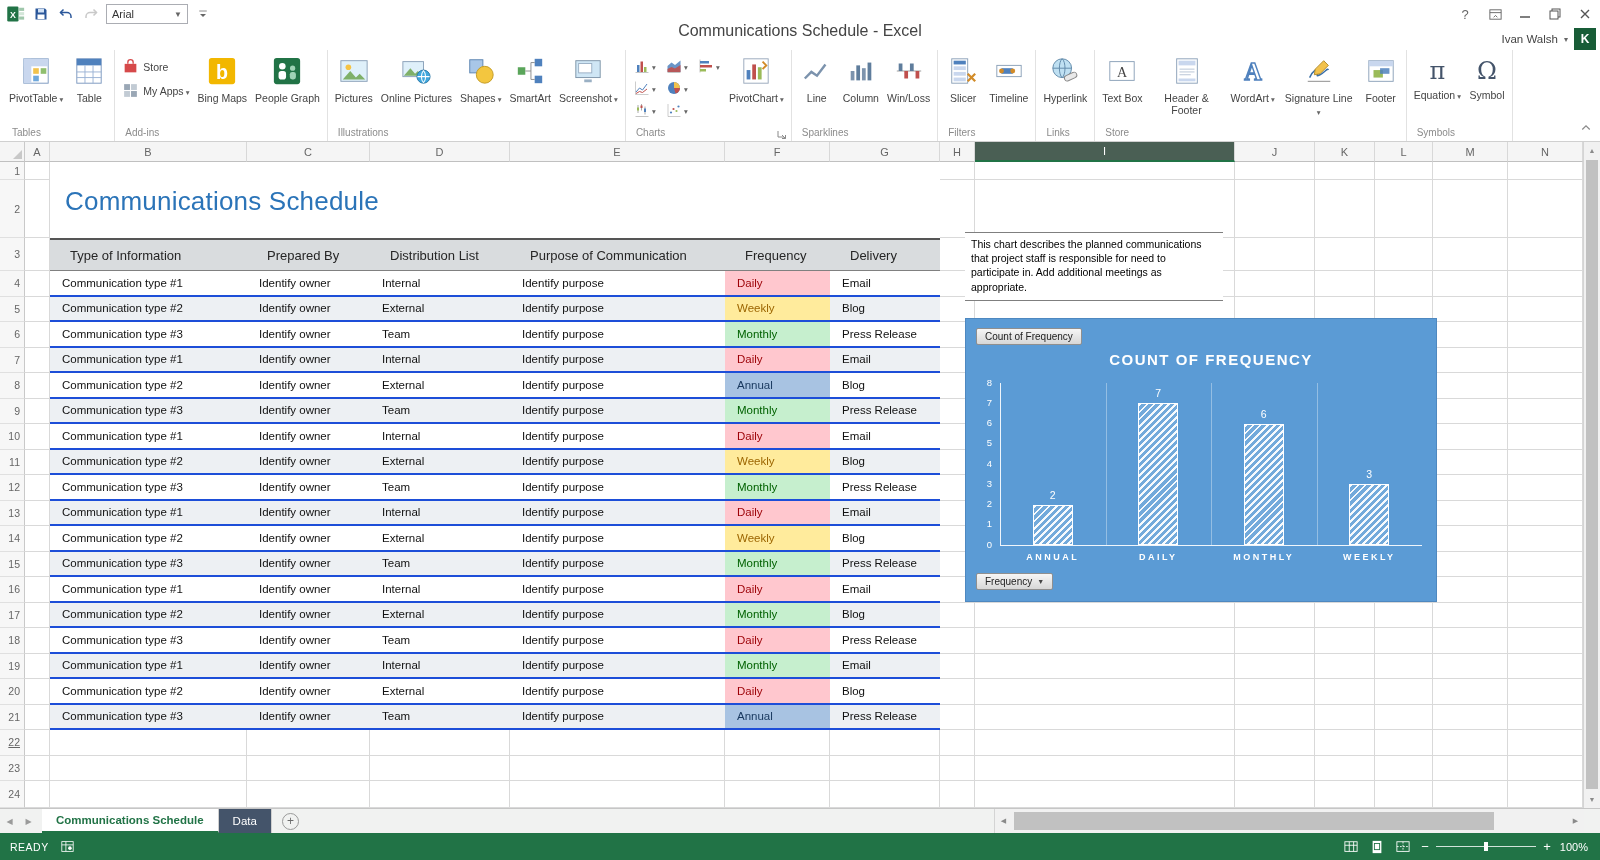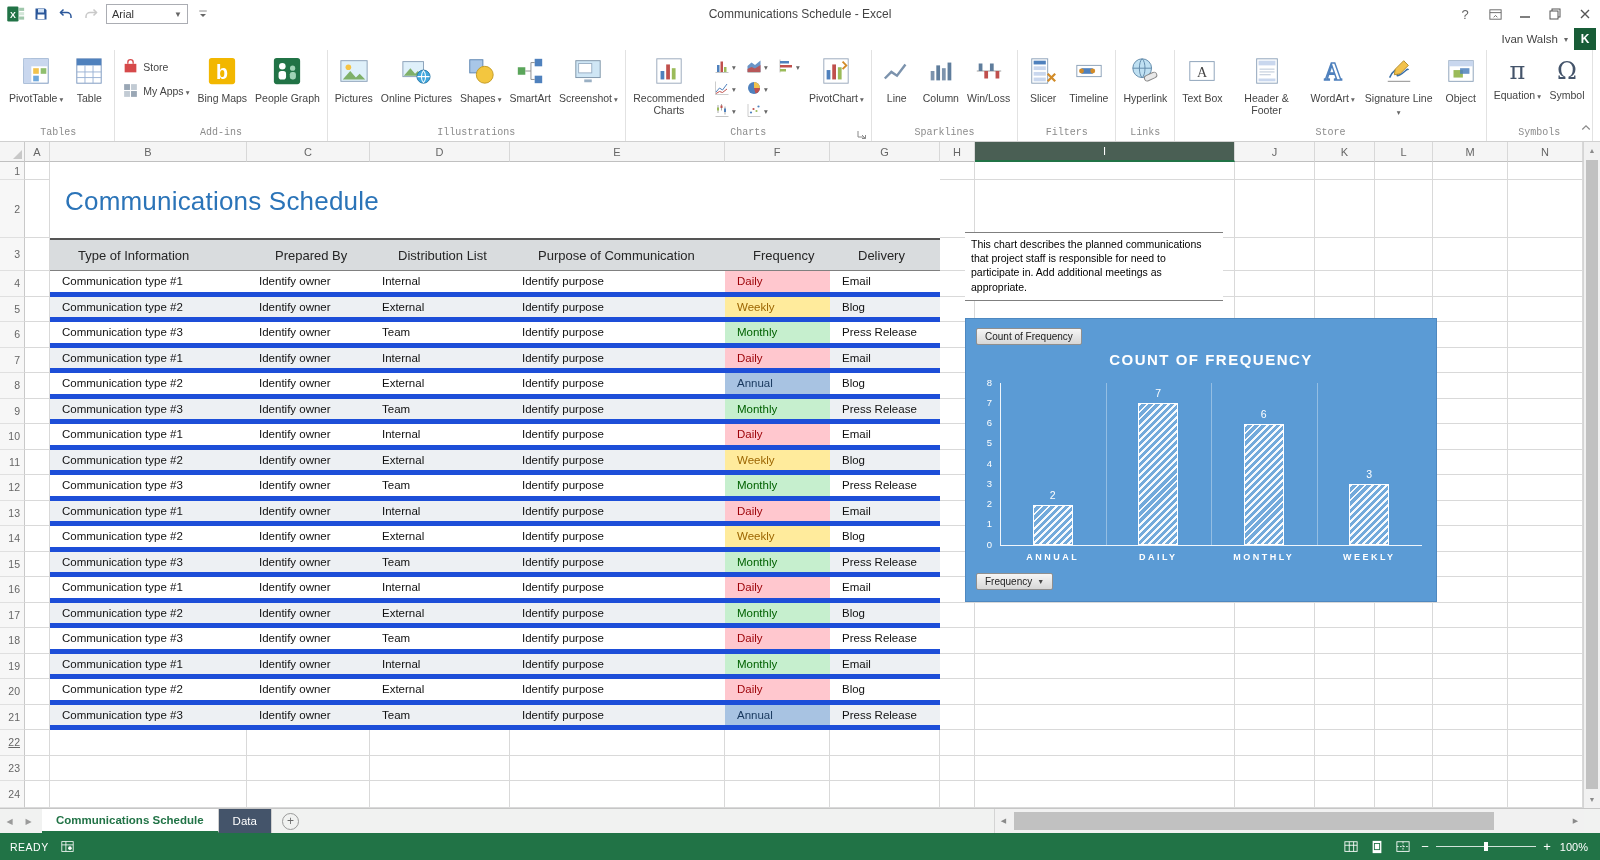--- a/index.html
+++ b/index.html
@@ -8,41 +8,41 @@
 .app{width:1600px;height:860px;display:flex;flex-direction:column;}
 
 
 .titlebar{height:28px;background:#fff;display:flex;align-items:center;position:relative;flex:0 0 auto;}
 .qat{display:flex;align-items:center;gap:5px;padding-left:6px;z-index:2;}
 .qat svg{display:block;}
 .qbtn{width:20px;height:20px;display:flex;align-items:center;justify-content:center;cursor:pointer;}
 .qbtn.disabled{opacity:.45;}
 .fontbox{width:82px;height:20px;border:1px solid #abadb3;background:#fff;display:flex;align-items:center;justify-content:space-between;padding:0 5px;font-size:11px;color:#333;}
 .fontbox .dda{font-size:8px;color:#666;}
-.win-title{position:absolute;left:0;right:0;top:0;height:28px;display:flex;align-items:center;justify-content:center;font-size:12px;color:#444;pointer-events:none;}
+.win-title{position:absolute;left:0;right:0;top:17px;height:28px;display:flex;align-items:center;justify-content:center;font-size:16px;color:#444;pointer-events:none;}
 .win-ctrls{margin-left:auto;display:flex;align-items:center;height:100%;z-index:2;}
 .wbtn{width:30px;height:100%;display:flex;align-items:center;justify-content:center;color:#666;font-size:13px;cursor:pointer;}
 .wbtn svg{display:block;}
 
 
 .tabrow{height:22px;background:#fff;display:flex;align-items:stretch;flex:0 0 auto;}
 .tabs{display:flex;align-items:stretch;}
 .rtab{padding:0 13px;display:flex;align-items:center;font-size:11.5px;color:#454545;cursor:pointer;letter-spacing:.2px;}
 .rtab.file{background:#217346;color:#fff;padding:0 18px;}
 .rtab.active{color:#217346;background:#fff;border:1px solid #d4d4d4;border-bottom:none;}
 .userarea{margin-left:auto;display:flex;align-items:center;gap:6px;padding-right:4px;}
 .username{font-size:11.5px;color:#444;}
 .userdd{font-size:8px;color:#666;}
 .avatar{width:22px;height:22px;background:#185c37;color:#fff;font-weight:bold;display:flex;align-items:center;justify-content:center;font-size:12px;}
 
 
 .ribbon{height:92px;background:#fff;border-bottom:1px solid #d0d0d0;display:flex;align-items:stretch;position:relative;flex:0 0 auto;padding-left:2px;}
 .rgroup{display:flex;flex-direction:column;border-right:1px solid #e2e2e2;padding:0 4px;}
 .grow{flex:1;display:flex;align-items:stretch;gap:2px;}
-.gname{height:15px;font-size:10px;color:#8b8b8b;text-align:center;line-height:14px;position:relative;padding:0 6px;font-family:Liberation Mono, monospace;}
+.gname{height:15px;font-size:10px;color:#8b8b8b;text-align:left;line-height:14px;position:relative;padding:0 6px;}
 .rbtn{cursor:pointer;color:#444;}
 .rbtn.big{display:flex;flex-direction:column;align-items:center;padding:6px 3px 1px;min-width:42px;max-width:78px;}
 .rbtn.big .ric svg{width:30px;height:30px;}
 .rlabel{font-size:10.5px;text-align:center;line-height:1.15;margin-top:3px;max-width:74px;}
 .dd{font-size:7.5px;color:#666;}
 .stack{display:flex;flex-direction:column;gap:3px;padding-top:7px;}
 .rbtn.small{display:flex;flex-direction:row;align-items:center;gap:4px;font-size:10.5px;padding:1px 3px;}
 .rbtn.small .ric svg{width:17px;height:17px;}
 .rbtn.small .rlabel{margin-top:0;text-align:left;}
 .minigrid{display:grid;grid-template-rows:repeat(3,20px);grid-auto-flow:column;gap:2px;padding-top:7px;}
@@ -65,22 +65,22 @@
 .rhcell{width:25px;background:#f7f7f7;border-right:1px solid #c9c9c9;border-bottom:1px solid #e0e0e0;font-size:10.5px;color:#666;display:flex;align-items:center;justify-content:flex-end;padding-right:4px;cursor:pointer;}
 .cells{position:absolute;left:25px;top:20px;right:17px;bottom:0;background:#fff;overflow:hidden;}
 .gl-v{position:absolute;top:0;bottom:0;width:1px;background:#d9d9d9;z-index:0;}
 .gl-h{position:absolute;left:0;right:0;height:1px;background:#d9d9d9;z-index:0;}
 .mask{position:absolute;left:25px;top:0;width:890px;height:76px;background:#fff;z-index:1;}
 .sheet-title{position:absolute;left:40px;top:24px;font-size:26px;color:#2b74b8;z-index:2;letter-spacing:.2px;}
 
 
 .sheet-table{position:absolute;left:25px;top:76px;width:890px;z-index:2;}
 .t-head{display:flex;height:33px;background:#d9dcde;border-top:2px solid #555;border-bottom:1px solid #808080;}
-.t-hcell{flex:0 0 auto;display:flex;align-items:center;padding-left:28px;font-size:13px;color:#262626;}
-.t-row{display:flex;height:25.5px;background:#fff;border-bottom:5px solid #1d4ed8;}
+.t-hcell{flex:0 0 auto;display:flex;align-items:center;padding-left:20px;font-size:13px;color:#262626;}
+.t-row{display:flex;height:25.5px;background:#fff;border-bottom:2px solid #1d4ed8;}
 .t-row.alt{background:#edf0f3;}
 .t-cell{flex:0 0 auto;display:flex;align-items:center;padding-left:12px;font-size:11.5px;color:#111;cursor:cell;}
 
 
 .note{position:absolute;left:940px;top:70px;width:258px;z-index:2;background:#fff;border-top:1px solid #7f7f7f;border-bottom:1px solid #7f7f7f;padding:4px 6px 6px;font-size:10.5px;line-height:1.35;color:#000;}
 
 
 .chart{position:absolute;left:940px;top:156px;width:472px;height:284px;background:#5b9bd5;z-index:2;border:1px solid #4e88c0;}
 .fieldbtn,.axisbtn{position:absolute;left:10px;background:linear-gradient(#f6f6f6,#d7d7d7);border:1px solid #8f8f8f;border-radius:2px;font-size:10px;color:#222;padding:2px 8px;display:flex;align-items:center;gap:5px;cursor:pointer;white-space:nowrap;}
 .fieldbtn{top:9px;}
@@ -318,29 +318,20 @@
                 <rect x="6" y="8" width="14" height="10" fill="#fff" stroke="#9aafc4"></rect>
                 <rect x="12" y="25" width="8" height="3" fill="#9ab0c4"></rect>
               </svg></span>
             <span class="rlabel">Screenshot<span class="dd"> ▾</span></span>
           </div>
         </div>
         <div class="gname">Illustrations</div>
       </div>
       <div class="rgroup">
         <div class="grow">
-          <div class="rbtn big">
-            <span class="ric"><svg viewBox="0 0 32 32">
-                <rect x="3" y="3" width="26" height="26" fill="#fff" stroke="#98a8bb"></rect>
-                <rect x="7" y="16" width="4" height="9" fill="#4f81bd"></rect>
-                <rect x="13" y="9" width="4" height="16" fill="#c0504d"></rect>
-                <rect x="19" y="13" width="4" height="12" fill="#9bbb59"></rect>
-              </svg></span>
-            <span class="rlabel">Recommended Charts</span>
-          </div>
           <div class="minigrid">
             <div class="rbtn mini">
               <span class="ric"><svg viewBox="0 0 32 32">
                   <path d="M3 29h26" stroke="#888"></path>
                   <rect x="6" y="14" width="5" height="14" fill="#4f81bd"></rect>
                   <rect x="13" y="7" width="5" height="21" fill="#c0504d"></rect>
                   <rect x="20" y="18" width="5" height="10" fill="#9bbb59"></rect>
                 </svg></span>
               <span class="dd">▾</span>
             </div>
@@ -513,21 +504,21 @@
               </svg></span>
             <span class="rlabel">Signature Line<span class="dd"> ▾</span></span>
           </div>
           <div class="rbtn big">
             <span class="ric"><svg viewBox="0 0 32 32">
                 <rect x="3" y="5" width="26" height="22" fill="#fff" stroke="#8aa0b8"></rect>
                 <rect x="3" y="5" width="26" height="6" fill="#c9d7ee"></rect>
                 <rect x="8" y="15" width="10" height="8" fill="#9bbb59"></rect>
                 <rect x="15" y="13" width="10" height="6" fill="#4f81bd" opacity=".85"></rect>
               </svg></span>
-            <span class="rlabel">Object</span>
+            <span class="rlabel">Footer</span>
           </div>
         </div>
         <div class="gname">Store</div>
       </div>
       <div class="rgroup">
         <div class="grow">
           <div class="rbtn big">
             <span class="ric"><span class="glyph">π</span></span>
             <span class="rlabel">Equation<span class="dd"> ▾</span></span>
           </div>

